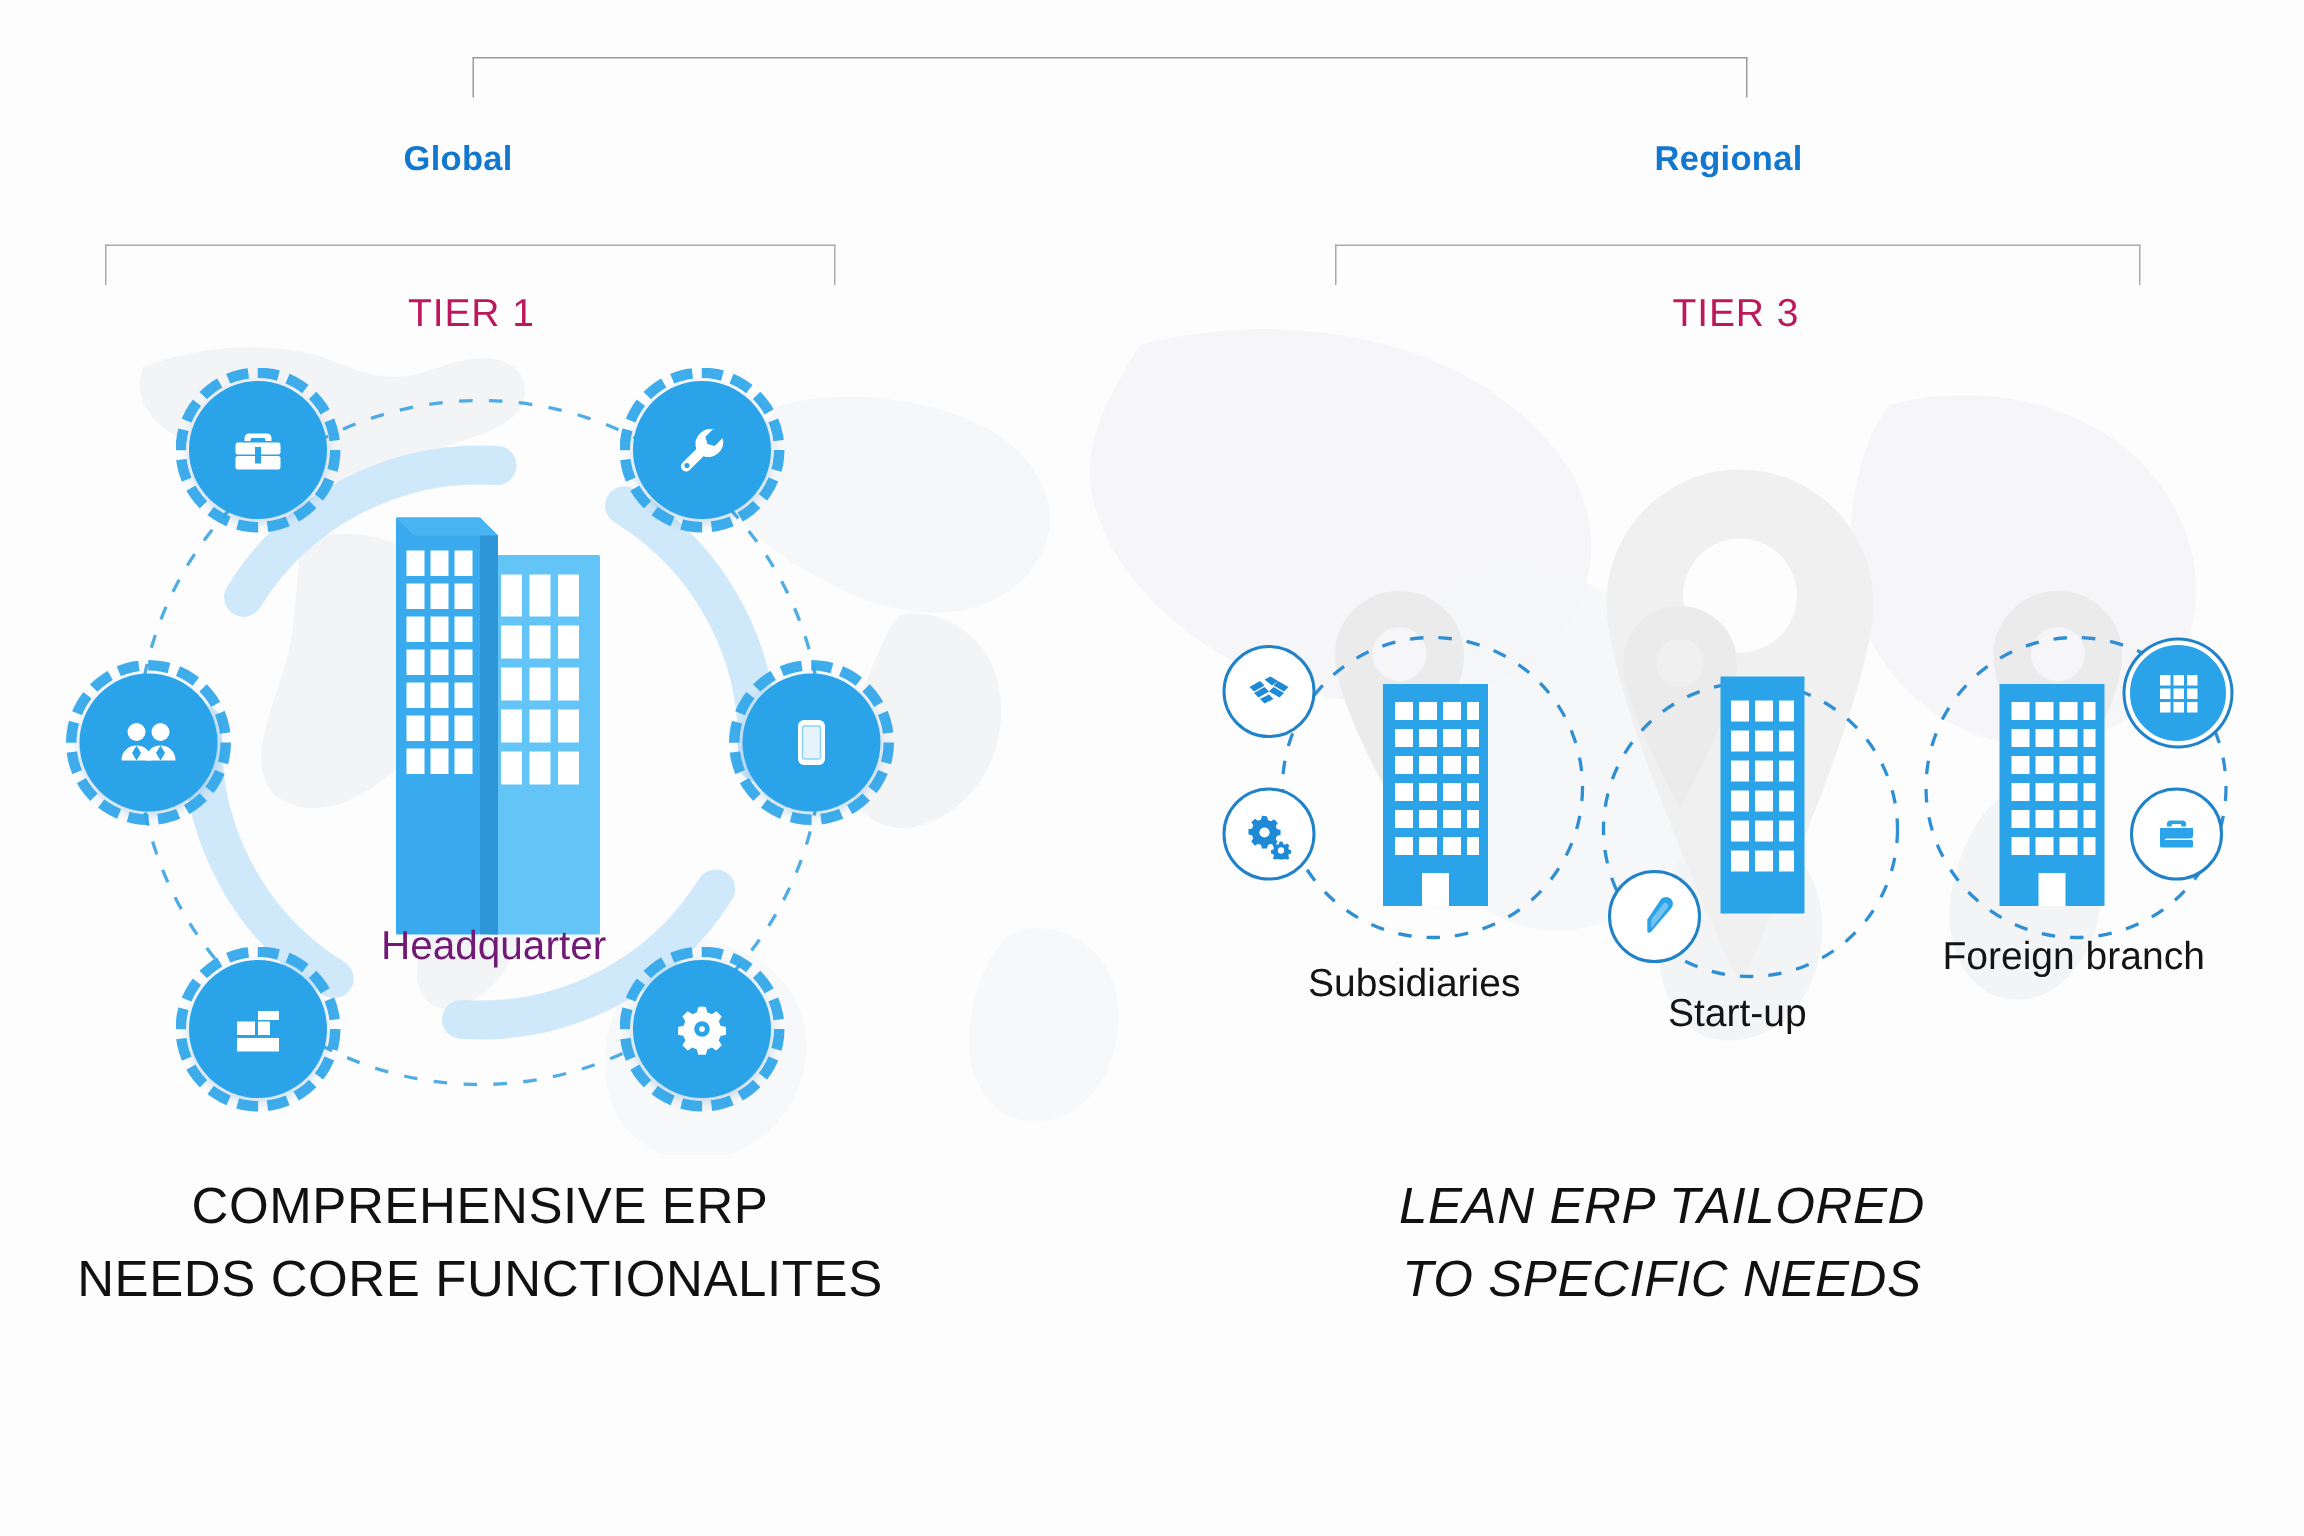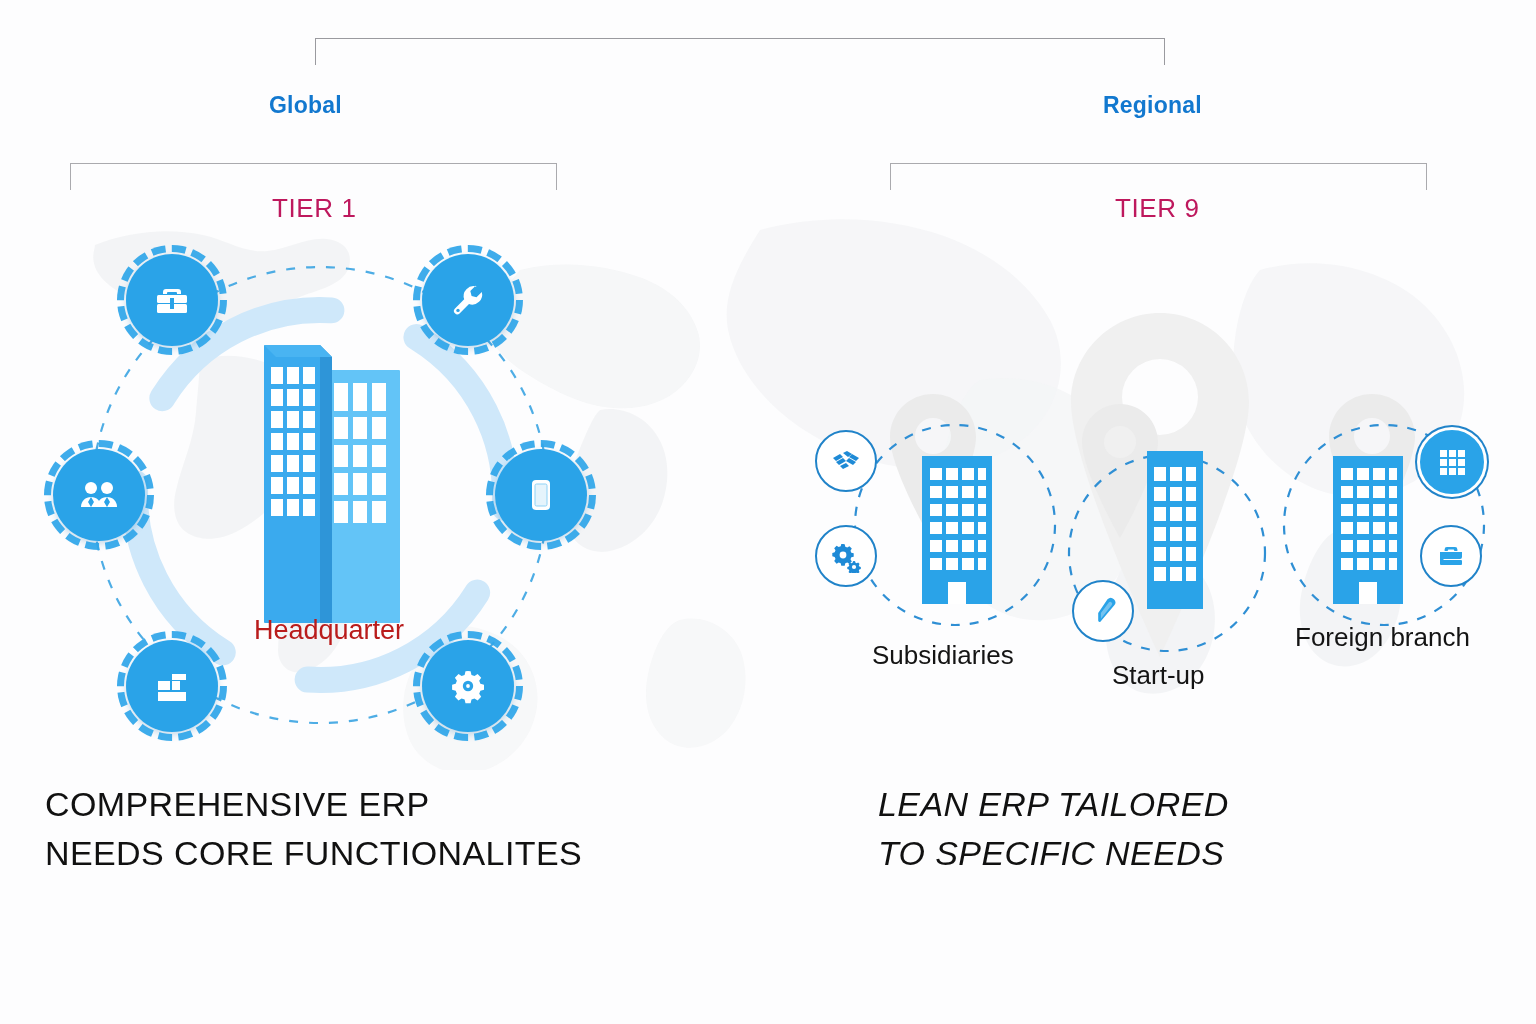--- a/index.html
+++ b/index.html
@@ -23,39 +23,39 @@
     position:absolute;font-size:23px;font-weight:bold;color:#1278cf;
     letter-spacing:.2px;white-space:nowrap;
   }
   .tier-label{
     position:absolute;font-size:26px;color:#be185d;font-weight:400;
     letter-spacing:.6px;white-space:nowrap;
   }
 
   
   .headline{
-    position:absolute;font-size:34px;color:#111;
+    position:absolute;text-align:center;font-size:34px;color:#111;
     line-height:1.45;letter-spacing:.4px;font-weight:400;white-space:nowrap;
   }
 
   
   .cluster{position:absolute;left:40px;top:240px;width:560px;height:520px;}
   .icon-node{
     position:absolute;width:92px;height:92px;border-radius:50%;
     background:#2aa3e8;box-shadow:0 3px 7px rgba(40,120,180,.25);
     display:flex;align-items:center;justify-content:center;
   }
   .icon-node::before{
     content:"";position:absolute;inset:-9px;border-radius:50%;
     border:7px dashed #2fa6ea;opacity:.92;
   }
   .icon-node svg{position:relative;z-index:2;}
 
   .hq-label{
-    position:absolute;font-size:27px;color:#b91c1c;white-space:nowrap;
+    position:absolute;font-size:27px;color:#701a75;white-space:nowrap;
   }
 
   
   .unit{position:absolute;}
   .unit-label{
     position:absolute;font-size:26px;color:#141414;white-space:nowrap;
   }
   .mini-icon{
     position:absolute;width:58px;height:58px;border-radius:50%;
     background:#ffffff;border:2px solid #2083c9;
@@ -87,21 +87,21 @@
 
   <div class="bracket" style="left:315px;top:38px;width:848px;height:26px;"></div>
 
   <div class="grp-label" style="left:269px;top:92px;">Global</div>
   <div class="grp-label" style="left:1103px;top:92px;">Regional</div>
 
   <div class="bracket tier" style="left:70px;top:163px;width:485px;height:26px;"></div>
   <div class="bracket tier" style="left:890px;top:163px;width:535px;height:26px;"></div>
 
   <div class="tier-label" style="left:272px;top:193px;">TIER 1</div>
-  <div class="tier-label" style="left:1115px;top:193px;">TIER 9</div>
+  <div class="tier-label" style="left:1115px;top:193px;">TIER 3</div>
 
   <div class="cluster">
 
     <svg class="abs" style="left:0;top:0;" width="560" height="520" viewBox="0 0 560 520">
       <circle cx="280" cy="255" r="185" fill="none" stroke="#cfe8fa" stroke-width="26" stroke-dasharray="200 90" stroke-linecap="round" transform="rotate(-58 280 255)"></circle>
       <circle cx="280" cy="255" r="228" fill="none" stroke="#2f9fe0" stroke-width="2.2" stroke-dasharray="9 11" opacity=".85"></circle>
     </svg>
 
     <svg class="abs" style="left:212px;top:95px;" width="160" height="290" viewBox="0 0 160 290">
 

